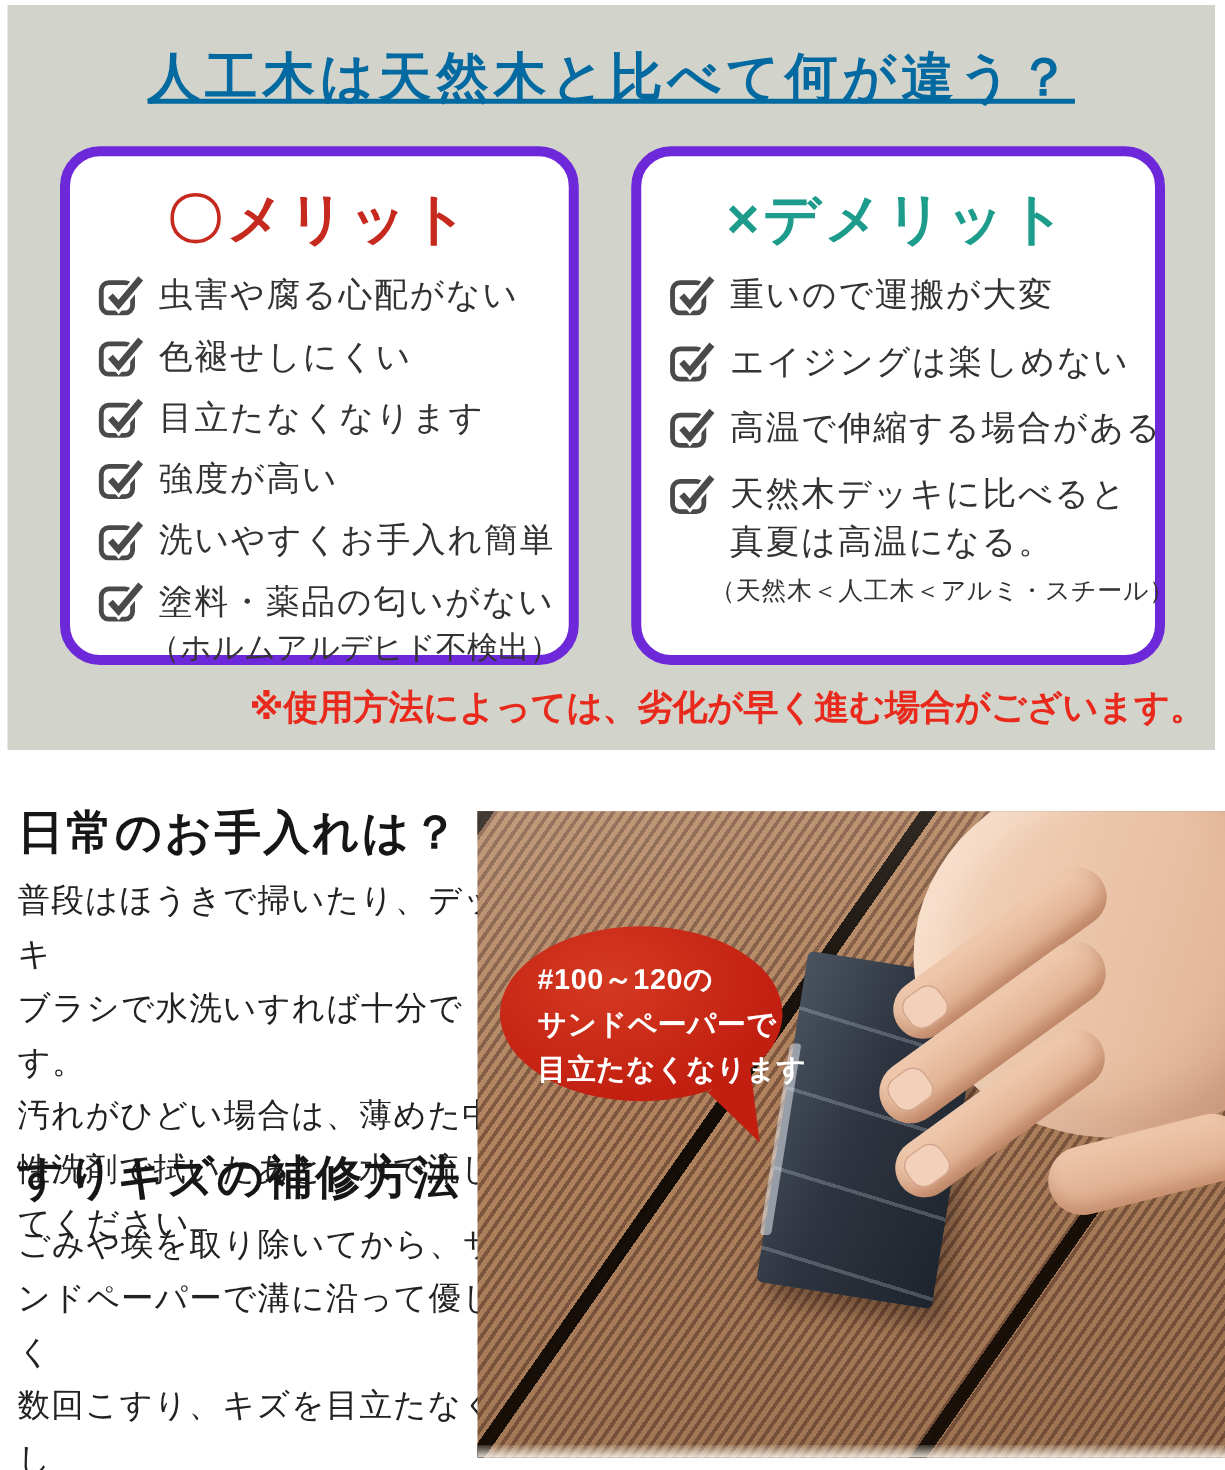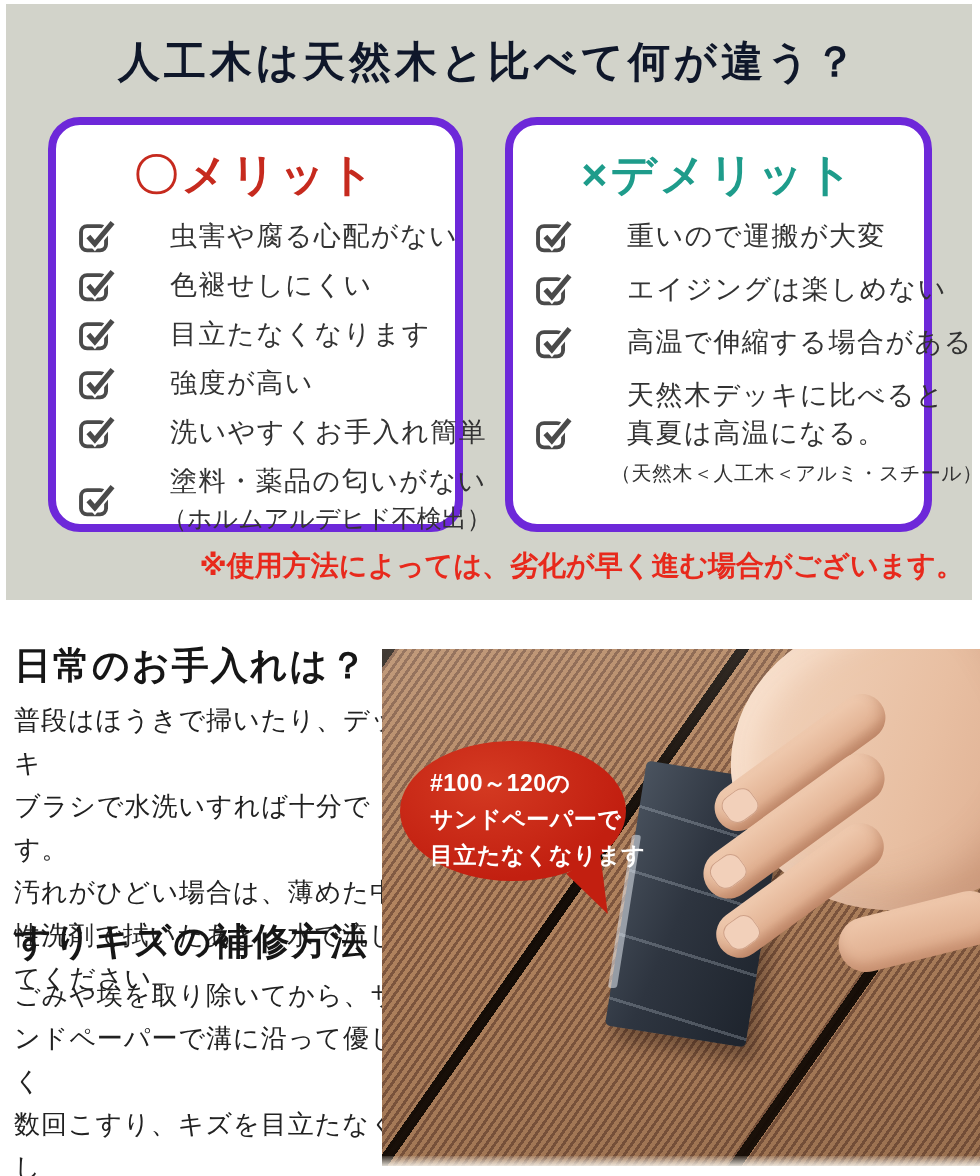--- a/index.html
+++ b/index.html
@@ -6,35 +6,35 @@
   body {
     width:980px; height:1176px; position:relative; background:#ffffff;
     font-family:"Liberation Sans","DejaVu Sans",sans-serif;
     overflow:hidden;
   }
 
   
   .top-panel { position:absolute; left:6px; top:4px; width:966px; height:596px; background:#d2d3ca; }
   .main-title {
     position:absolute; top:30px; left:0; width:100%; text-align:center;
-    font-size:42px; font-weight:600; color:#0f172a; letter-spacing:4px;
+    font-size:42px; font-weight:600; color:#0369a1; letter-spacing:4px;text-decoration:underline;
   }
 
   .card {
     position:absolute; top:113px; height:415px; background:#ffffff;
     border:8px solid #6d28d9; border-radius:32px; box-sizing:border-box;
   }
   .card.merit   { left:42px;  width:415px; }
   .card.demerit { left:499px; width:427px; }
   .card-title { margin-top:20px; text-align:center; font-size:45px; font-weight:bold; letter-spacing:3px; }
   .merit   .card-title { color:#c62a1e; }
   .demerit .card-title { color:#1e9c8b; }
 
   .check-list { position:absolute; left:22px; top:92px; right:6px; }
-  .check-row { display:flex; align-items:center; margin-bottom:11px;gap:43px; }
+  .check-row { display:flex; align-items:flex-start; margin-bottom:11px; }
   .demerit .check-row { margin-bottom:15px; }
   .cb-icon { width:38px; height:37px; flex:0 0 38px; margin-right:11px; margin-top:1px; }
   .row-text { font-size:27px; color:#333333; letter-spacing:1.5px; white-space:nowrap; line-height:38px; }
   .row-col { display:flex; flex-direction:column; }
   .merit-note   { font-size:25px; color:#333333; letter-spacing:0; line-height:37px; margin-left:-8px; white-space:nowrap; }
   .demerit-note { font-size:20px; color:#333333; letter-spacing:0.5px; line-height:34px; margin-left:-16px; margin-top:4px; white-space:nowrap; }
 
   .disclaimer {
     position:absolute; right:8px; top:543px; font-size:28px; font-weight:bold;
     color:#e8291c; letter-spacing:0; white-space:nowrap;

